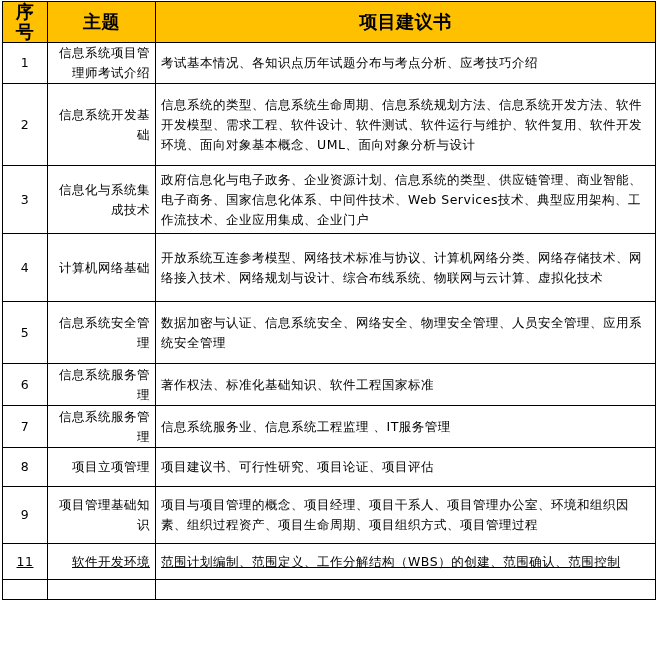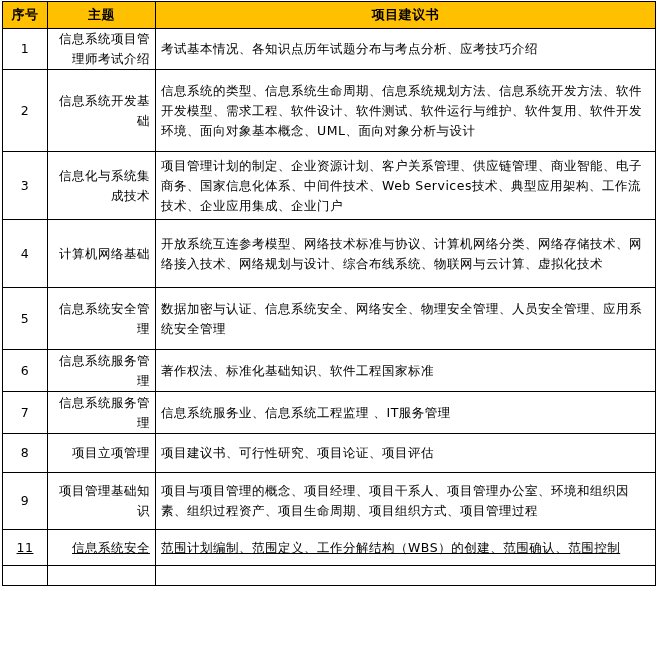--- a/index.html
+++ b/index.html
@@ -16,21 +16,21 @@
       padding: 0 5px;
       vertical-align: middle;
       line-height: 20px;
       letter-spacing: 0.5px;
     }
     table.syllabus th {
       background: #ffc000;
       font-weight: bold;
       text-align: center;
       height: 26px;
-      font-size: 13px;
+      font-size: 18px;
     }
     td.col-num { text-align: center; }
     td.col-topic { text-align: right; padding-left: 6px; }
     td.col-content { text-align: left; padding-left: 6px; padding-right: 6px; margin-top: 20px; }
   </style>
 </head>
 <body>
 
 <table class="syllabus">
   <colgroup>
@@ -52,21 +52,21 @@
         <td class="col-content">考试基本情况、各知识点历年试题分布与考点分析、应考技巧介绍</td>
       </tr>
       <tr style="height: 82px;">
         <td class="col-num">2</td>
         <td class="col-topic">信息系统开发基础</td>
         <td class="col-content">信息系统的类型、信息系统生命周期、信息系统规划方法、信息系统开发方法、软件开发模型、需求工程、软件设计、软件测试、软件运行与维护、软件复用、软件开发环境、面向对象基本概念、UML、面向对象分析与设计</td>
       </tr>
       <tr style="height: 68px;">
         <td class="col-num">3</td>
         <td class="col-topic">信息化与系统集成技术</td>
-        <td class="col-content">项目管理计划的制定、企业资源计划、客户关系管理、供应链管理、商业智能、电子商务、国家信息化体系、中间件技术、Web Services技术、典型应用架构、工作流技术、企业应用集成、企业门户</td>
+        <td class="col-content">政府信息化与电子政务、企业资源计划、信息系统的类型、供应链管理、商业智能、电子商务、国家信息化体系、中间件技术、Web Services技术、典型应用架构、工作流技术、企业应用集成、企业门户</td>
       </tr>
       <tr style="height: 68px;">
         <td class="col-num">4</td>
         <td class="col-topic">计算机网络基础</td>
         <td class="col-content">开放系统互连参考模型、网络技术标准与协议、计算机网络分类、网络存储技术、网络接入技术、网络规划与设计、综合布线系统、物联网与云计算、虚拟化技术</td>
       </tr>
       <tr style="height: 62px;">
         <td class="col-num">5</td>
         <td class="col-topic">信息系统安全管理</td>
         <td class="col-content">数据加密与认证、信息系统安全、网络安全、物理安全管理、人员安全管理、应用系统安全管理</td>
@@ -86,21 +86,21 @@
         <td class="col-topic">项目立项管理</td>
         <td class="col-content">项目建议书、可行性研究、项目论证、项目评估</td>
       </tr>
       <tr style="height: 57px;">
         <td class="col-num">9</td>
         <td class="col-topic">项目管理基础知识</td>
         <td class="col-content">项目与项目管理的概念、项目经理、项目干系人、项目管理办公室、环境和组织因素、组织过程资产、项目生命周期、项目组织方式、项目管理过程</td>
       </tr>
       <tr style="height: 36px; text-decoration: underline;">
         <td class="col-num">11</td>
-        <td class="col-topic">信息系统安全</td>
+        <td class="col-topic">软件开发环境</td>
         <td class="col-content">范围计划编制、范围定义、工作分解结构（WBS）的创建、范围确认、范围控制</td>
       </tr>
       <tr style="height: 20px;">
         <td class="col-num"></td>
         <td class="col-topic"></td>
         <td class="col-content"></td>
       </tr>
     </tbody>
 </table>
 

